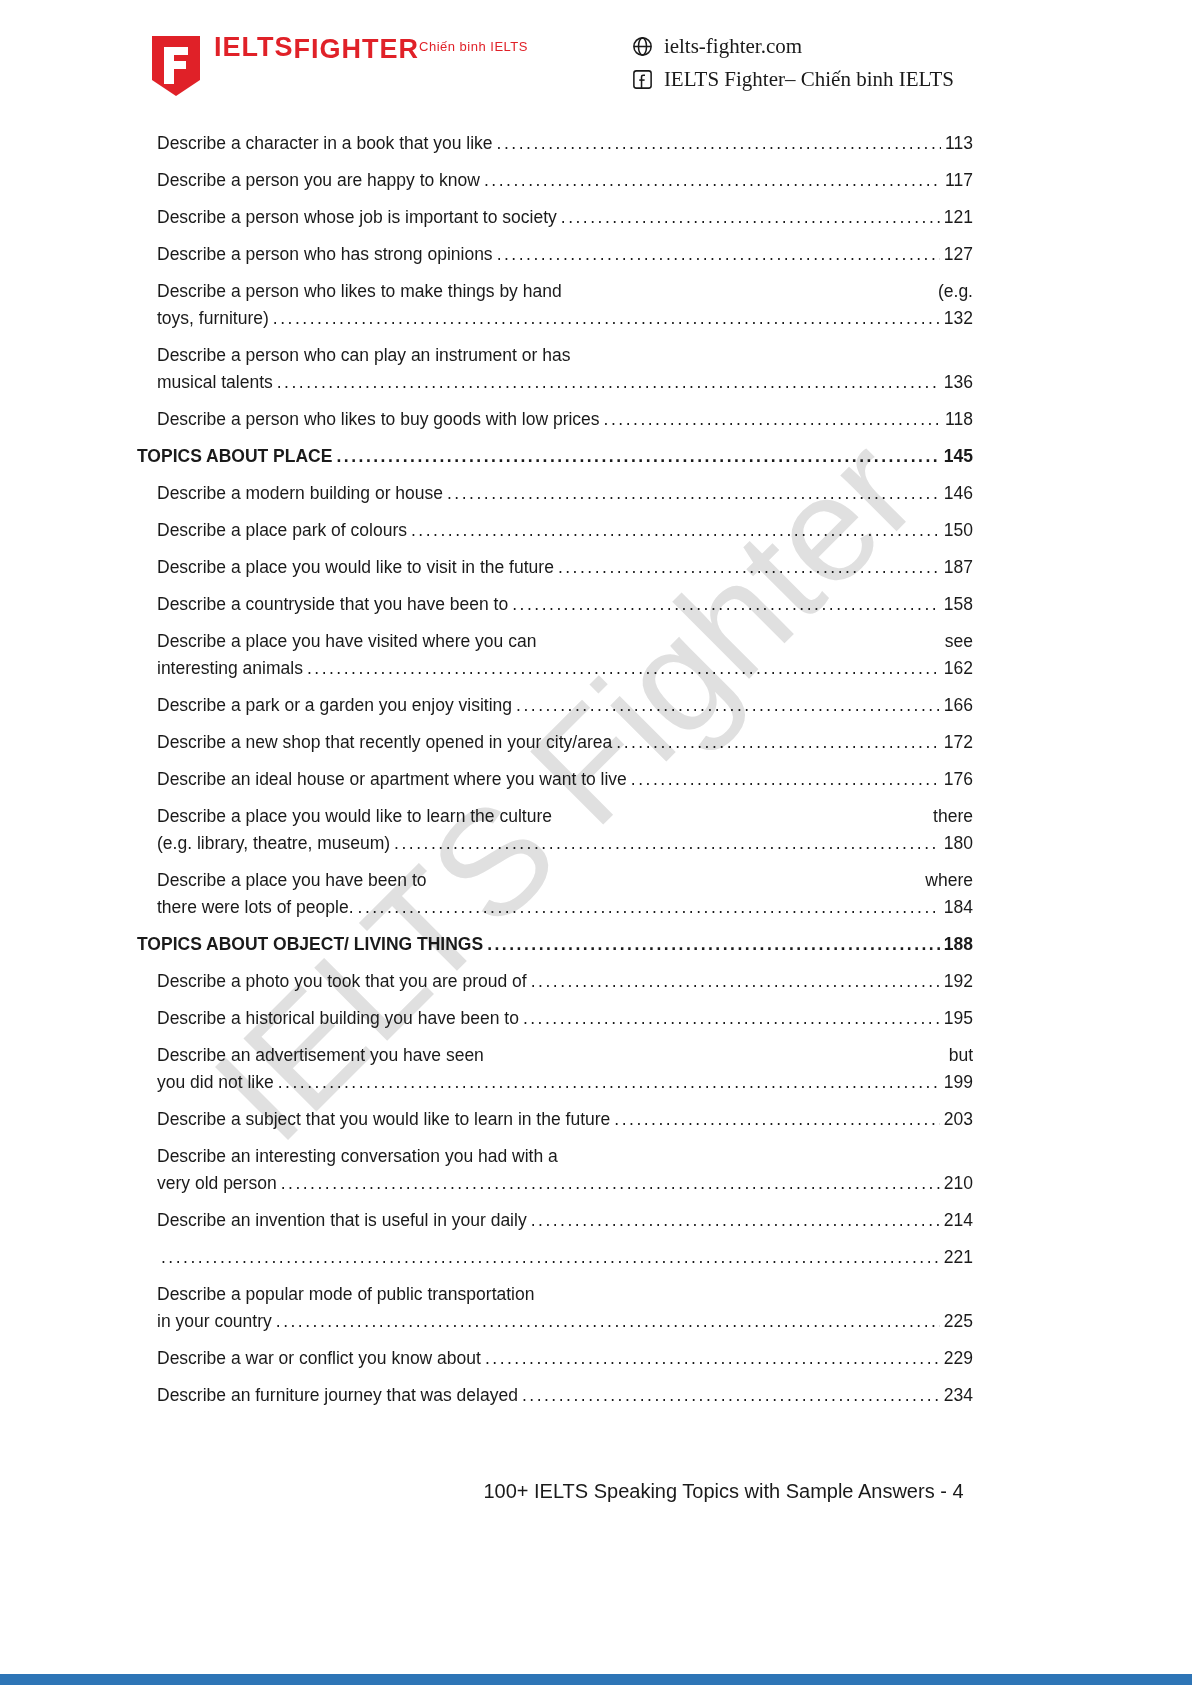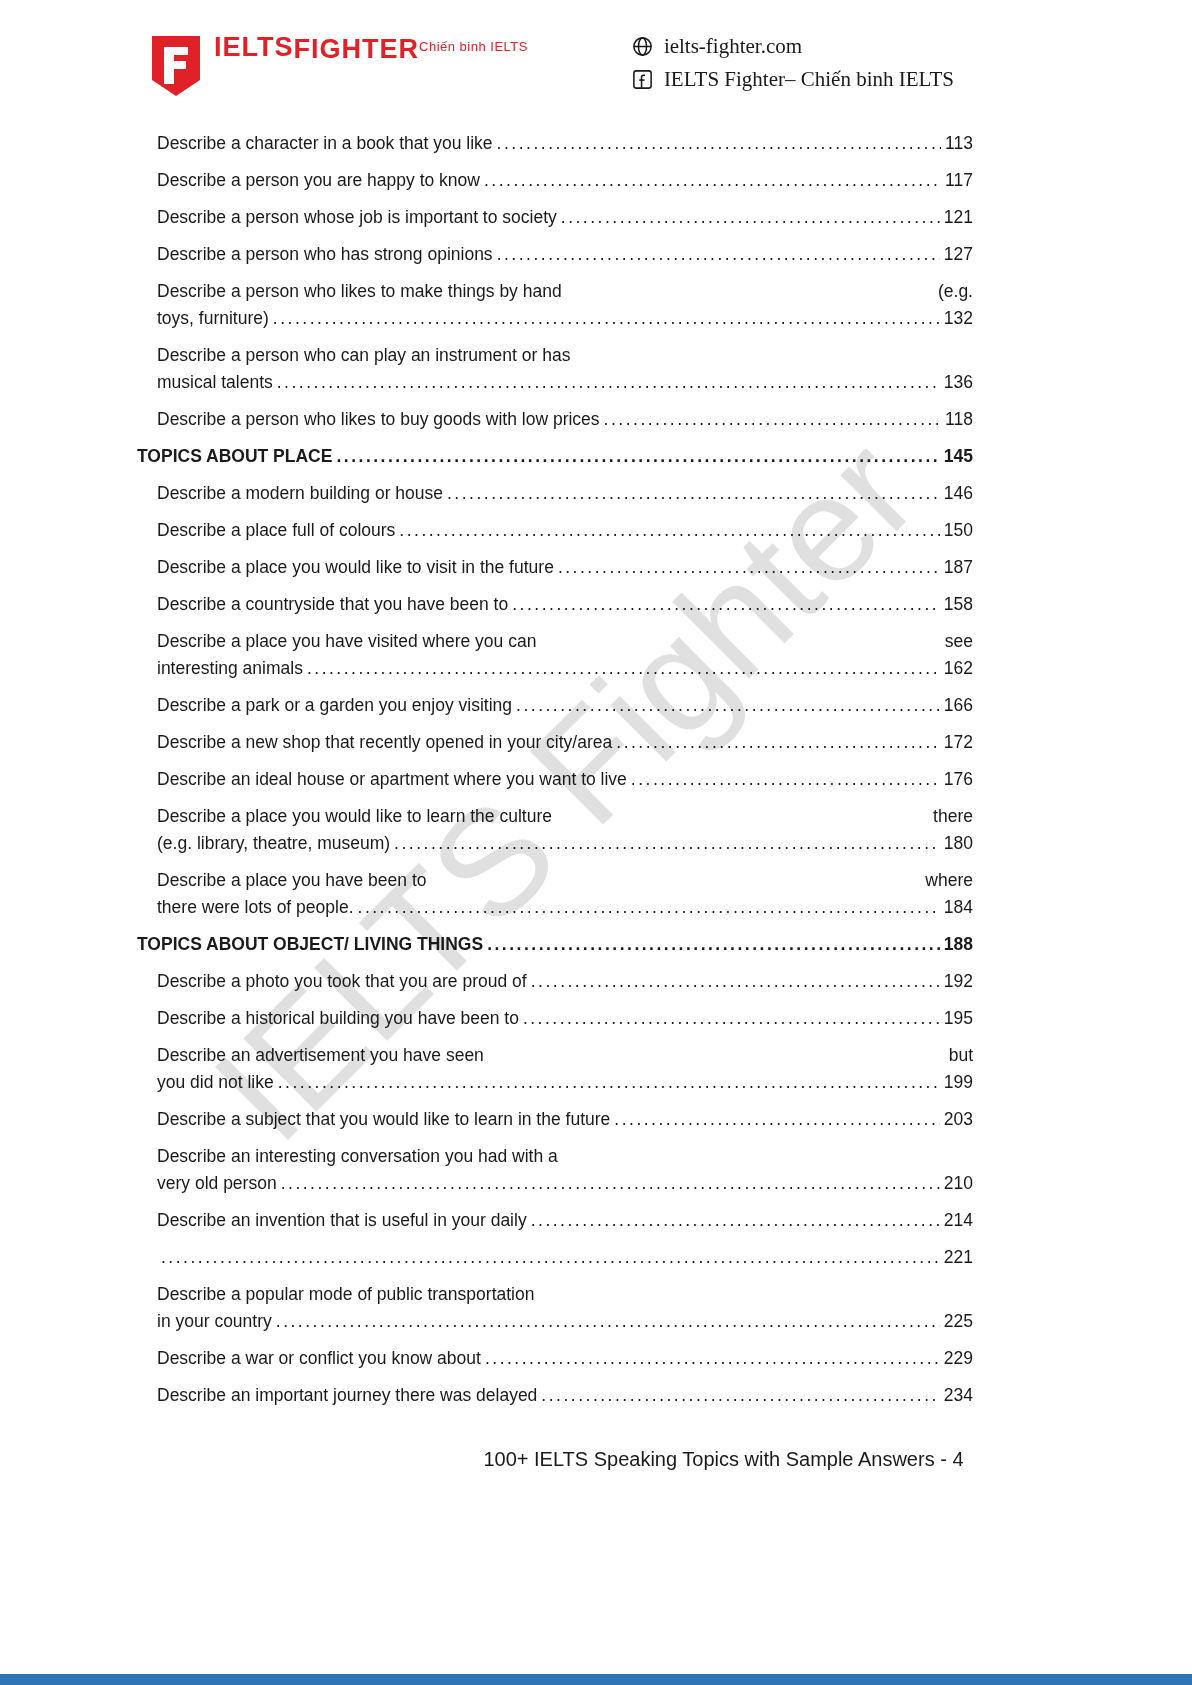--- a/index.html
+++ b/index.html
@@ -88,21 +88,21 @@
     align-self:flex-end;
   }
   .dots::after{
     content:"........................................................................................................................................................................................................";
     letter-spacing:2.5px;
   }
   .pg{white-space:nowrap;}
   
   .footer{
     position:absolute;
-    top:1448px;
+    top:1480px;
     left:0;
     right:0;
     text-align:center;
     padding-left:255px;
     font-size:20px;
     z-index:1;
   }
   .bottom-bar{
     position:absolute;
     left:0;right:0;bottom:0;
@@ -222,21 +222,21 @@
         </div>
         <div class="entry">
           <div class="row">
             <span class="txt">Describe a modern building or house</span>
             <span class="dots"></span>
             <span class="pg">146</span>
           </div>
         </div>
         <div class="entry">
           <div class="row">
-            <span class="txt">Describe a place full of colours</span>
+            <span class="txt">Describe a place park of colours</span>
             <span class="dots"></span>
             <span class="pg">150</span>
           </div>
         </div>
         <div class="entry">
           <div class="row">
             <span class="txt">Describe a place you would like to visit in the future</span>
             <span class="dots"></span>
             <span class="pg">187</span>
           </div>
@@ -376,21 +376,21 @@
         </div>
         <div class="entry">
           <div class="row">
             <span class="txt">Describe a war or conflict you know about</span>
             <span class="dots"></span>
             <span class="pg">229</span>
           </div>
         </div>
         <div class="entry">
           <div class="row">
-            <span class="txt">Describe an important journey there was delayed</span>
+            <span class="txt">Describe an furniture journey that was delayed</span>
             <span class="dots"></span>
             <span class="pg">234</span>
           </div>
         </div>
       </main>
 
     <div class="footer">100+ IELTS Speaking Topics with Sample Answers  - 4</div>
   </div>
 
   <div class="bottom-bar"></div>

